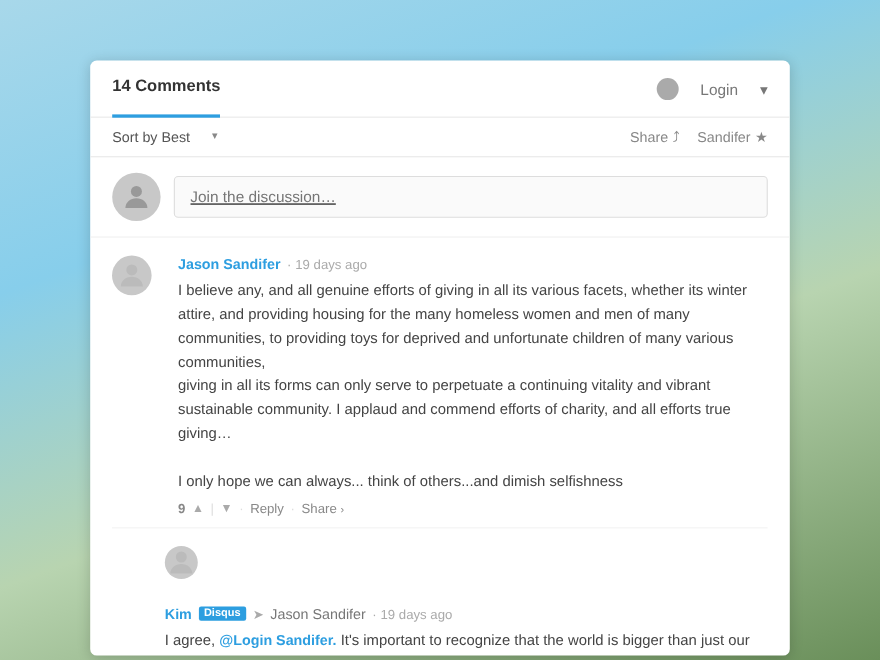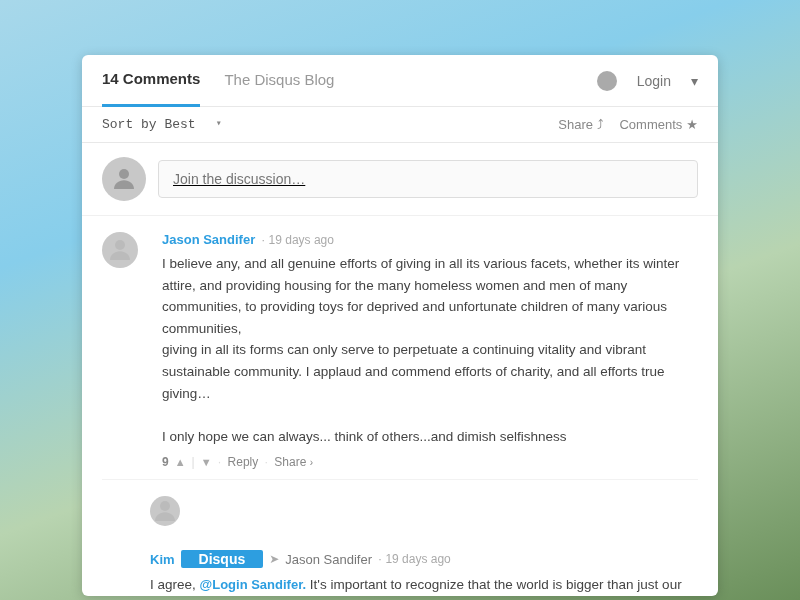--- a/index.html
+++ b/index.html
@@ -89,21 +89,20 @@
       padding: 10px 20px;
       border-bottom: 1px solid #e8e8e8;
     }
 
     .sort-btn {
       font-size: 13px;
       color: #555;
       cursor: pointer;
       display: flex;
       gap: 20px;
-      font-family: Liberation Mono, monospace;
     }
 
     .sort-btn .arrow {
       font-size: 10px;
       color: #888;
     }
 
     .toolbar-right {
       margin-left: auto;
       display: flex;
@@ -202,22 +201,22 @@
       cursor: pointer;
     }
 
     .author-name.mention {
       color: #2d9ee0;
     }
 
     .disqus-badge {
       background: #2d9ee0;
       color: #fff;
-      font-size: 14px;
-      padding: 1px 18px;
+      font-size: 10px;
+      padding: 1px 5px;
       border-radius: 2px;
       font-weight: 600;
     }
 
     .reply-arrow {
       color: #aaa;
       font-size: 12px;
     }
 
     .reply-to {
@@ -285,43 +284,40 @@
 </head>
 <body>
 
 <div class="bg"></div>
 
 <div class="card">
 
   <div class="card-header">
     <div class="tab active">
       <span>14 Comments</span>
-    </div>
-    <div class="tab secondary">
-      <span>The Disqus Blog</span>
     </div>
     <div class="header-right">
       <span class="login-icon"></span>
       <span>Login</span>
       <span>▾</span>
     </div>
   </div>
 
   <div class="card-toolbar">
     <div class="sort-btn">
       <span>Sort by Best</span>
       <span class="arrow">▾</span>
     </div>
     <div class="toolbar-right">
       <span>
         <span>Share</span>
         <span>⤴</span>
       </span>
       <span>
-        <span>Comments</span>
+        <span>Sandifer</span>
         <span>★</span>
       </span>
     </div>
   </div>
 
   <div class="join-row">
     <div class="avatar">
       <svg viewBox="0 0 24 24">
         <circle cx="12" cy="8" r="4"></circle>
         <path d="M4 20c0-4 3.6-7 8-7s8 3 8 7"></path>

